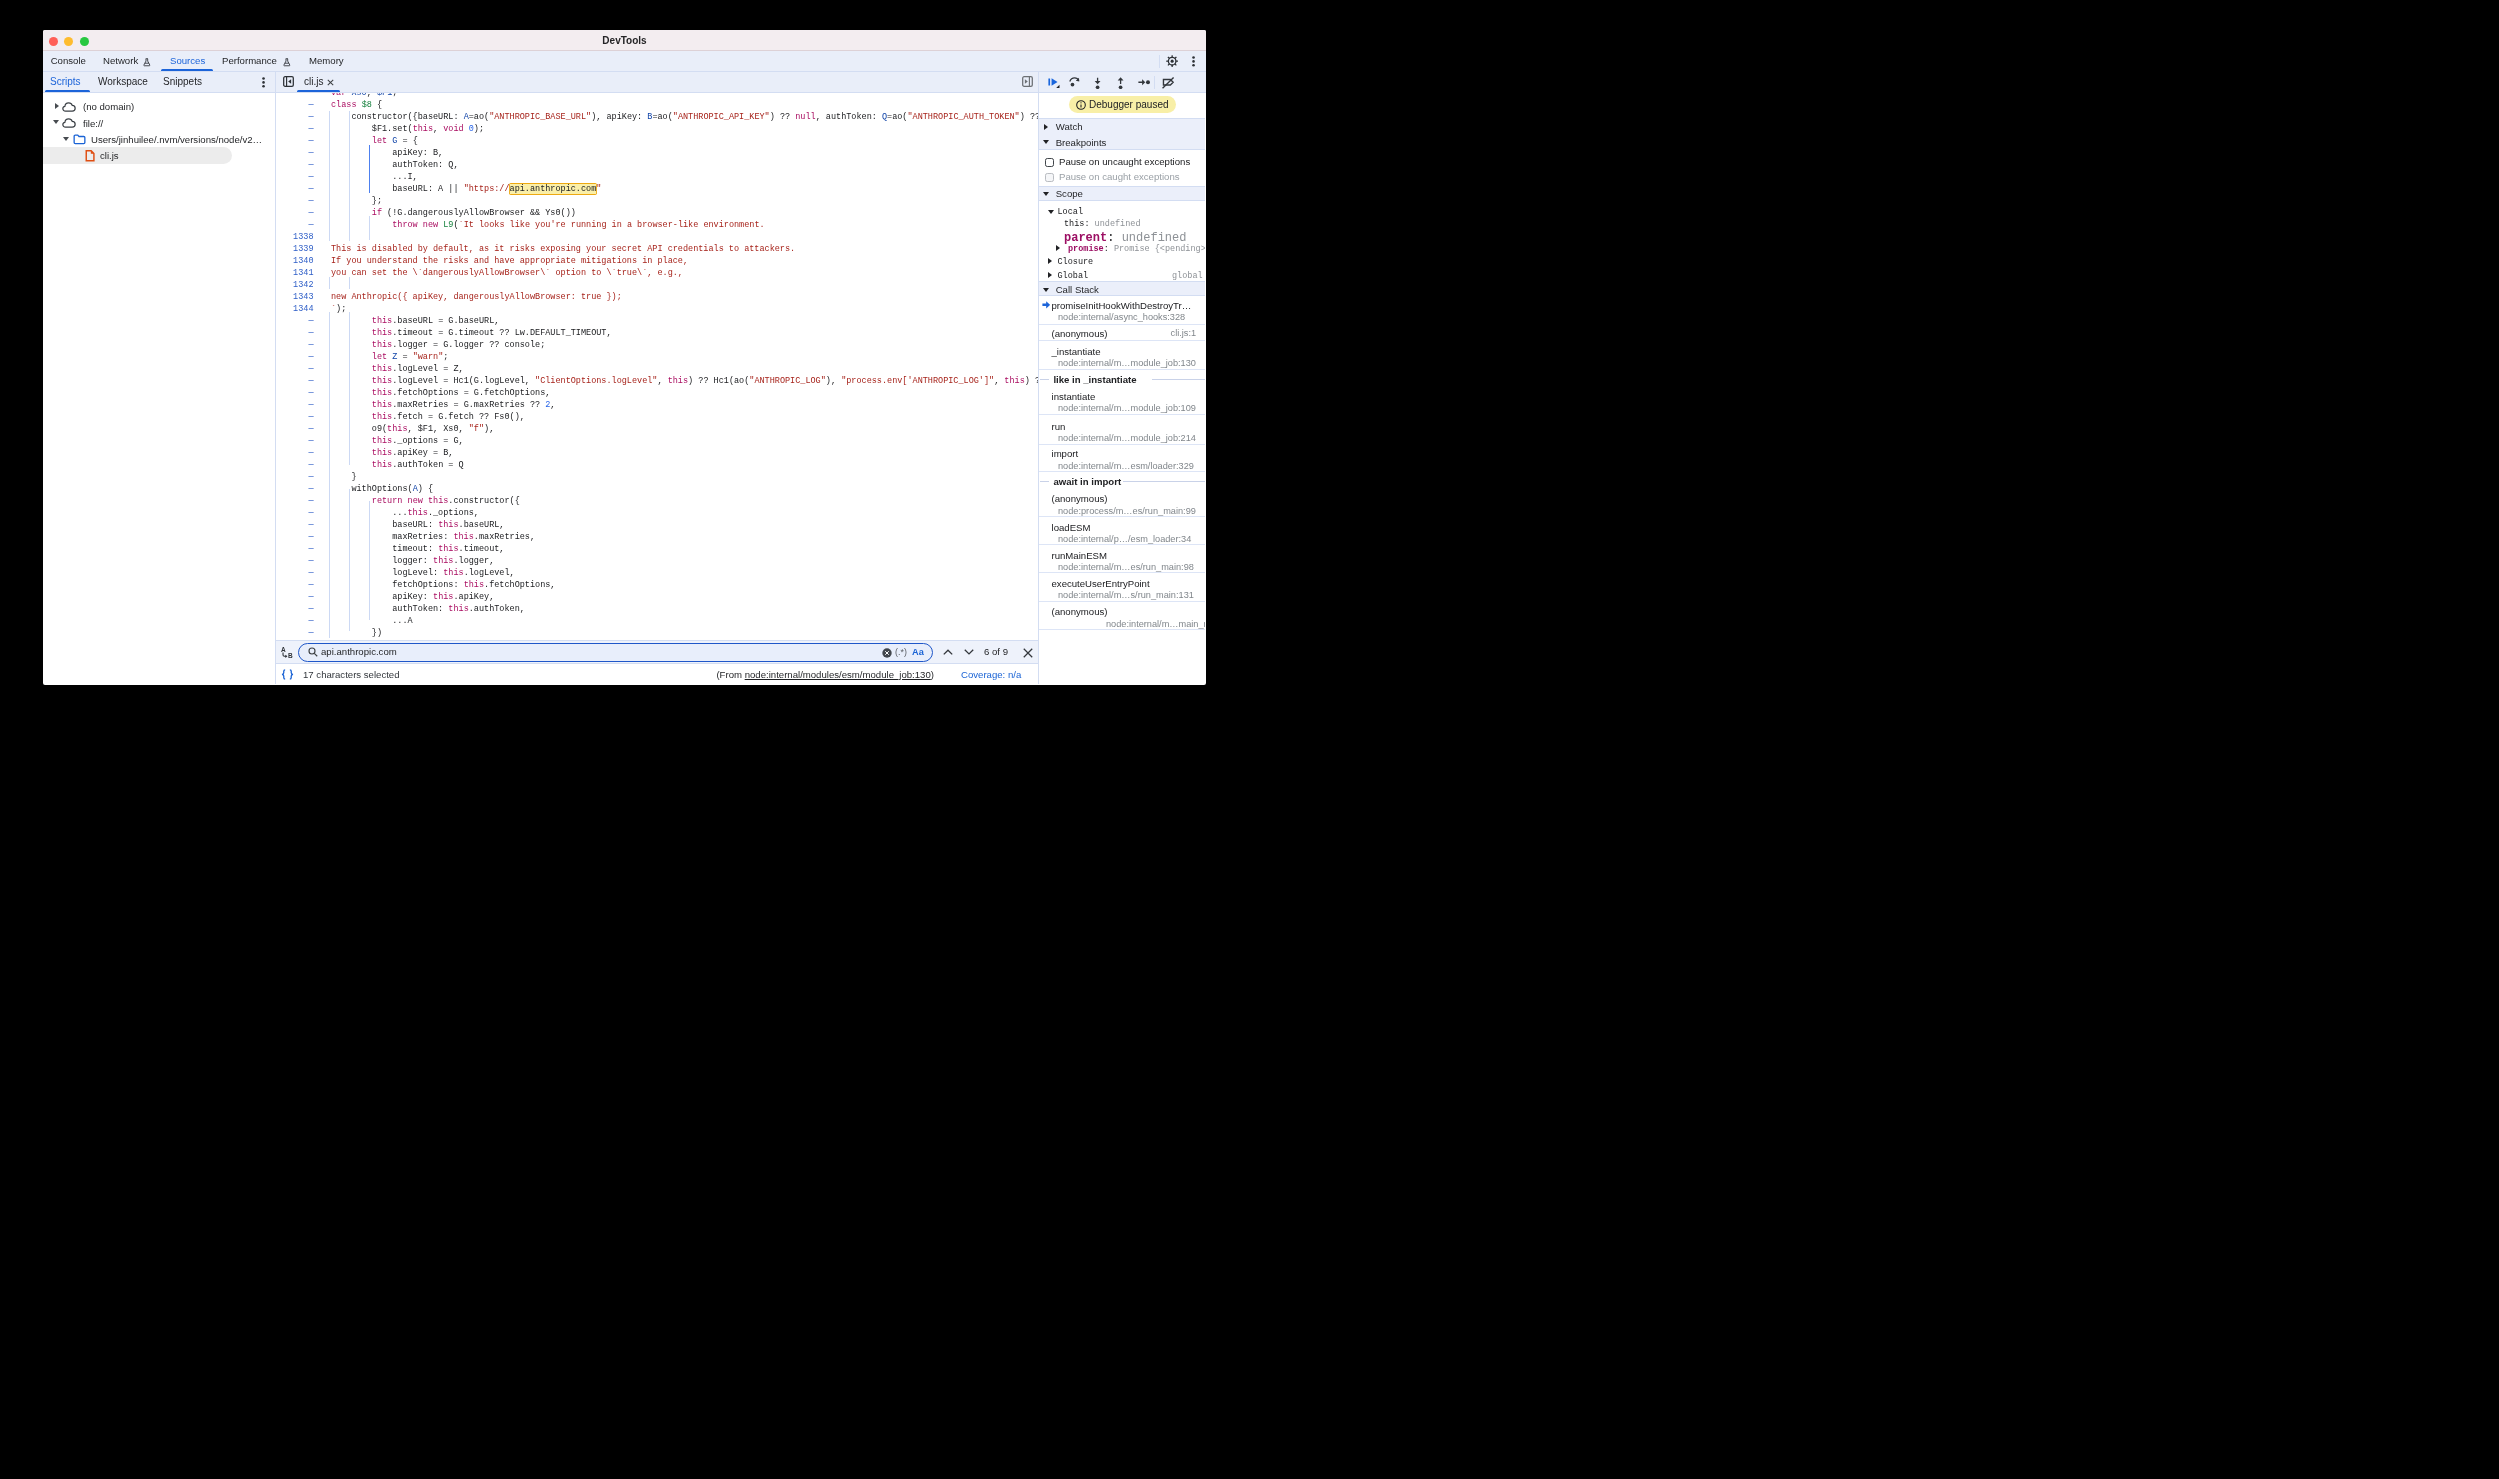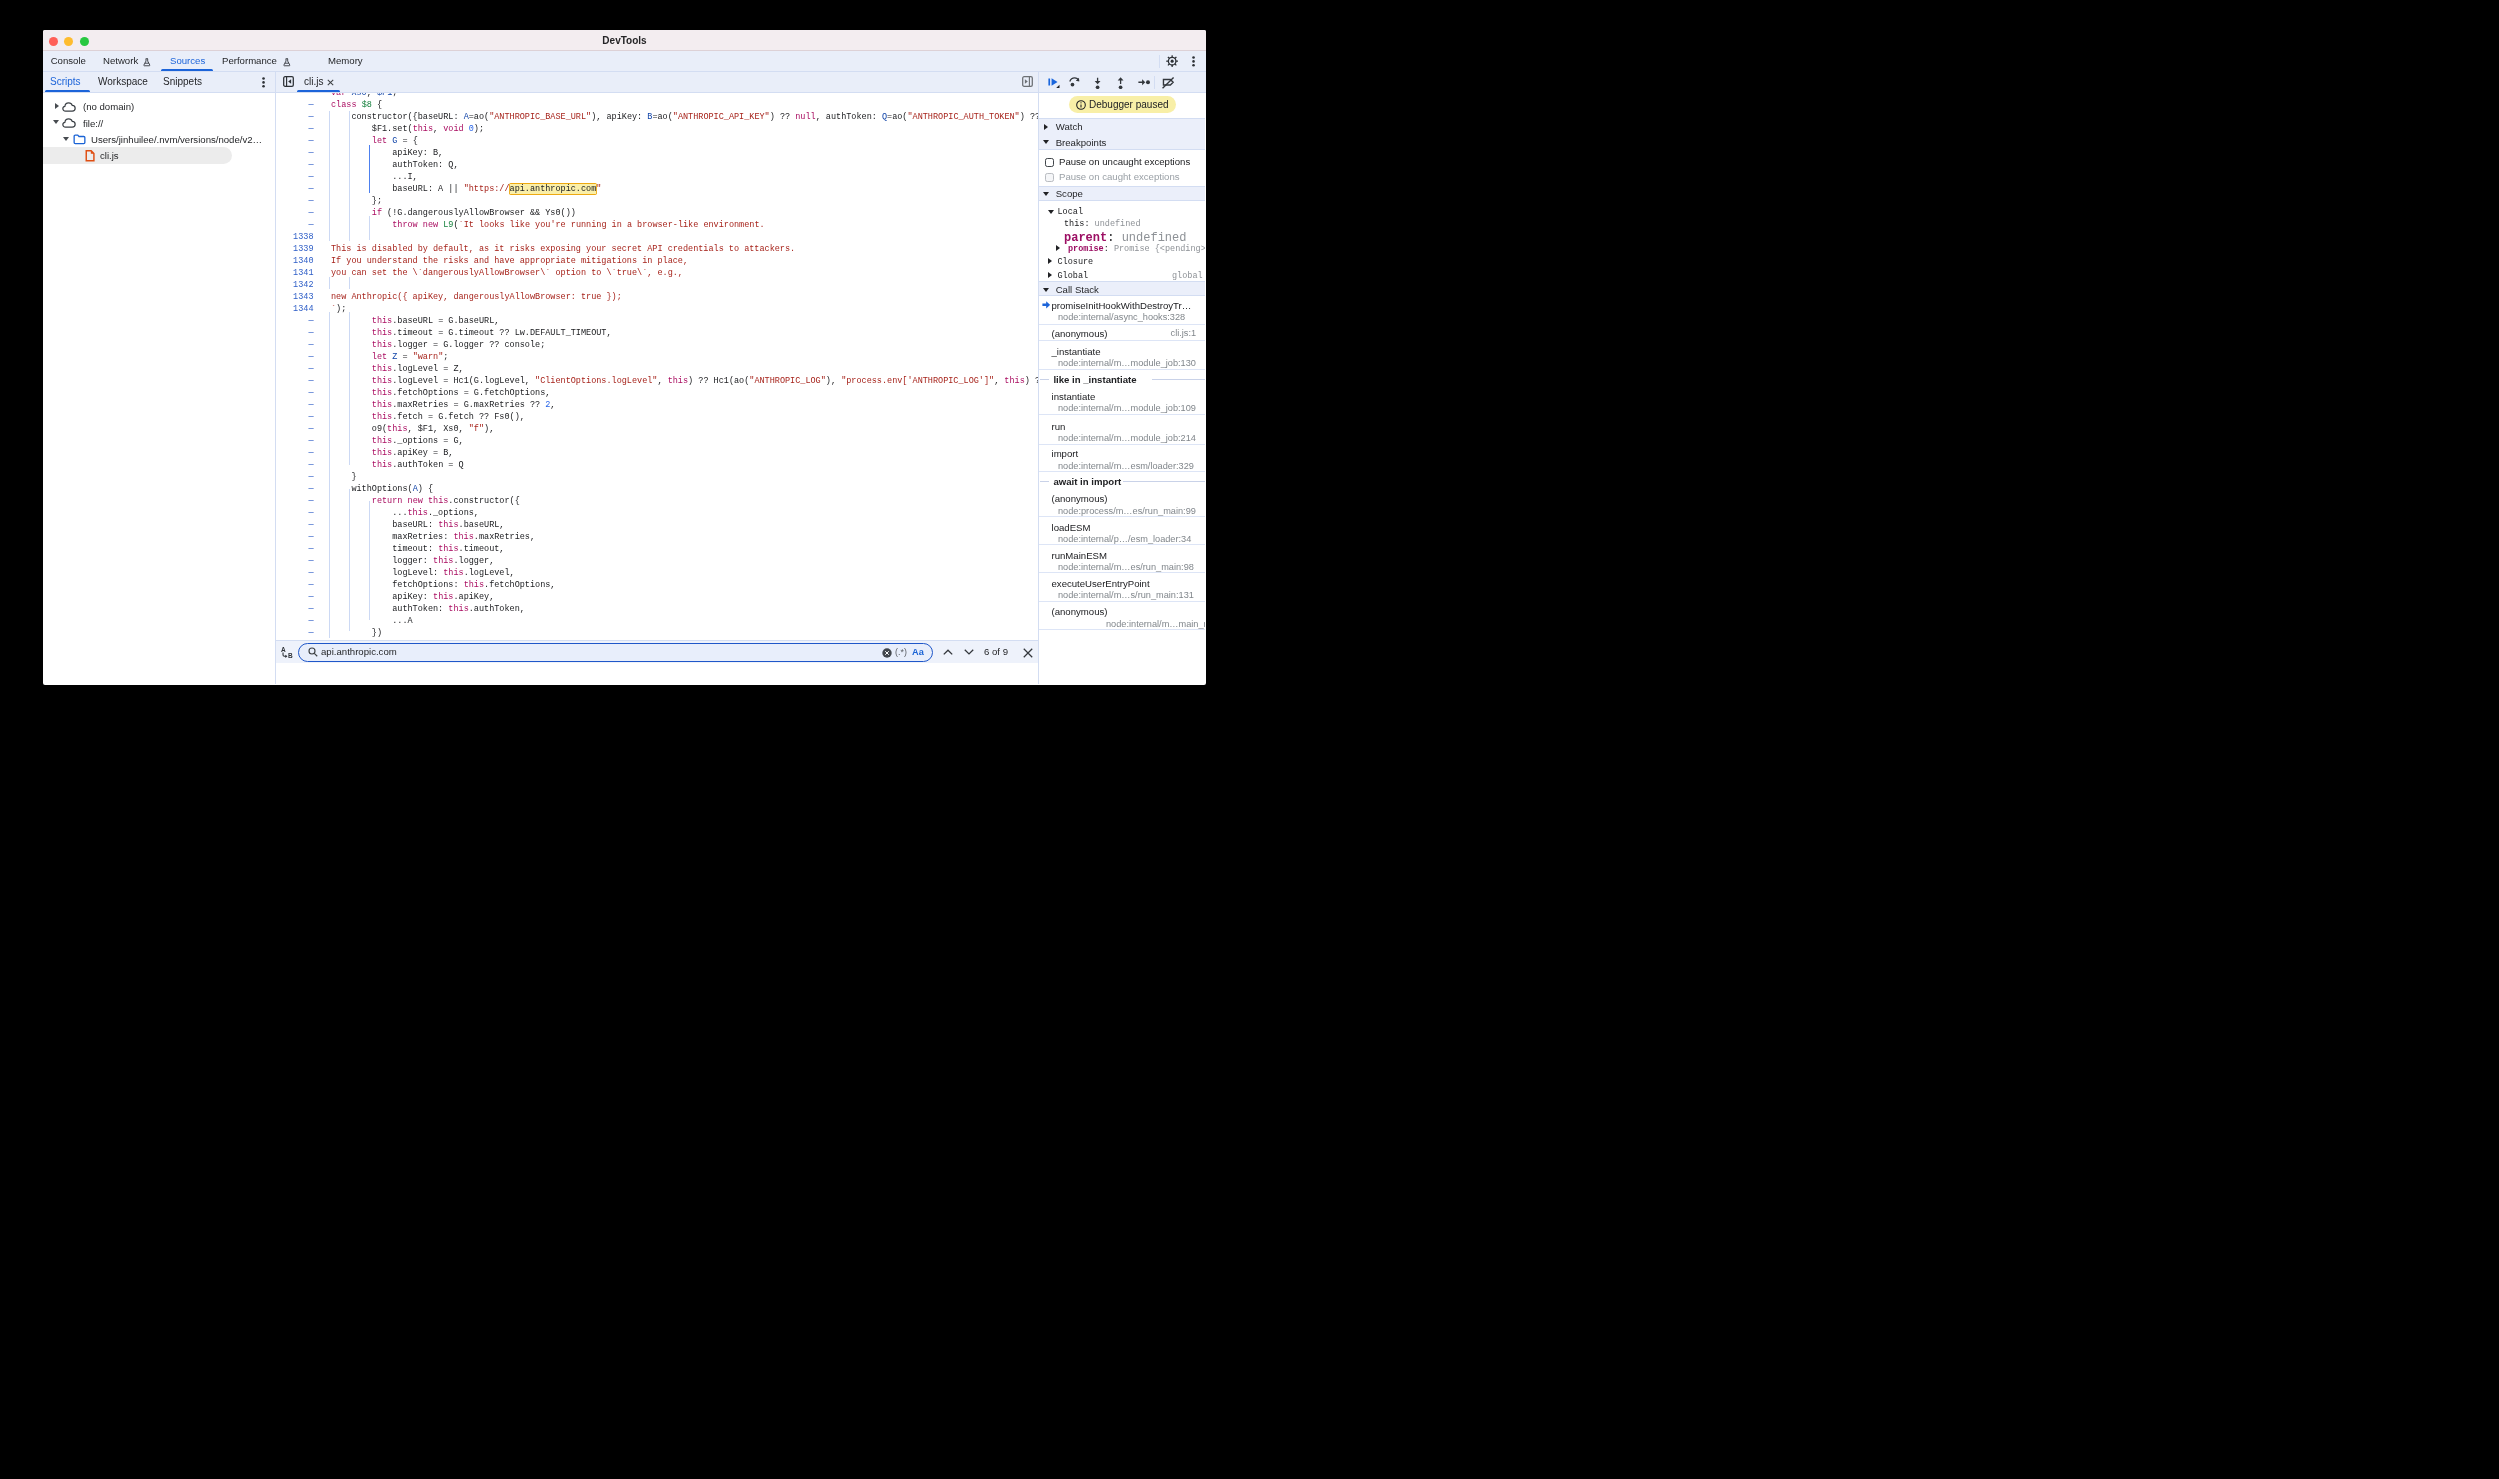--- a/index.html
+++ b/index.html
@@ -60,21 +60,21 @@
     <div class="tl" style="left:5.6px; background:#ff5f57;"></div>
     <div class="tl" style="left:21px; background:#febc2e;"></div>
     <div class="tl" style="left:37px; background:#28c840;"></div>
   </div>
 
   <div id="tabrow">
     <div class="ttab" style="left:7.7px;">Console</div>
     <div class="ttab" style="left:60px;">Network</div>
     <div class="ttab" style="left:127px;"><span class="blue">Sources</span></div>
     <div class="ttab" style="left:179px;">Performance</div>
-    <div class="ttab" style="left:285px;">Memory</div>
+    <div class="ttab" style="left:266px;">Memory</div>
     <div class="underl" style="left:118px; width:52px;"></div>
     <svg class="abs" style="left:100px; top:7px;" width="7.7" height="8.5" viewBox="0 0 12 13">
         <path d="M4.2 1 L7.8 1 M4.7 1.2 L4.7 4.6 L1.4 10.8 C1.1 11.4 1.5 12 2.1 12 L9.9 12 C10.5 12 10.9 11.4 10.6 10.8 L7.3 4.6 L7.3 1.2 M2.9 8 L9.1 8" fill="none" stroke="#33373c" stroke-width="1.4"></path>
       </svg>
     <svg class="abs" style="left:240px; top:7px;" width="7.7" height="8.5" viewBox="0 0 12 13">
         <path d="M4.2 1 L7.8 1 M4.7 1.2 L4.7 4.6 L1.4 10.8 C1.1 11.4 1.5 12 2.1 12 L9.9 12 C10.5 12 10.9 11.4 10.6 10.8 L7.3 4.6 L7.3 1.2 M2.9 8 L9.1 8" fill="none" stroke="#33373c" stroke-width="1.4"></path>
       </svg>
     <div class="vdiv" style="left:1116px; top:3.8px; height:13px;"></div>
     <svg class="abs" style="left:1123px; top:3.7px;" width="12.3" height="12.3" viewBox="0 0 16 16">
         <g fill="#2d3136">
@@ -318,20 +318,29 @@
     <svg class="abs" style="left:668px; top:8px;" width="10" height="6.2" viewBox="0 0 13 8">
         <path d="M1 7 L6.5 1.6 L12 7" fill="none" stroke="#33373c" stroke-width="1.7"></path>
       </svg>
     <svg class="abs" style="left:689px; top:8px;" width="10" height="6.2" viewBox="0 0 13 8">
         <path d="M1 1 L6.5 6.4 L12 1" fill="none" stroke="#33373c" stroke-width="1.7"></path>
       </svg>
     <div class="abs" style="left:709px; top:0; height:23px; line-height:22px; font-size:9.6px; color:#1f2023;">6 of 9</div>
     <svg class="abs" style="left:748px; top:6.5px;" width="10" height="10" viewBox="0 0 13 13">
         <path d="M1 1 L12 12 M12 1 L1 12" stroke="#33373c" stroke-width="1.6"></path>
       </svg>
+  </div>
+  <div id="statusbar">
+    <svg class="abs" style="left:6.2px; top:5.4px;" width="13" height="10.8" viewBox="0 0 17 14">
+        <path d="M5.4 1 C3.9 1 3.6 1.8 3.6 3 L3.6 4.8 C3.6 6 3.2 6.6 1.4 7 C3.2 7.4 3.6 8 3.6 9.2 L3.6 11 C3.6 12.2 3.9 13 5.4 13" fill="none" stroke="#1a63d5" stroke-width="1.7"></path>
+        <path d="M11.6 1 C13.1 1 13.4 1.8 13.4 3 L13.4 4.8 C13.4 6 13.8 6.6 15.6 7 C13.8 7.4 13.4 8 13.4 9.2 L13.4 11 C13.4 12.2 13.1 13 11.6 13" fill="none" stroke="#1a63d5" stroke-width="1.7"></path>
+      </svg>
+    <div class="abs" style="left:28px; top:0; height:21.5px; line-height:21px; font-size:9.6px; color:#33373c;">17 characters selected</div>
+    <div class="abs" style="right:105px; top:0; height:21.5px; line-height:21px; font-size:9.6px; color:#1f2023;">(From <span style="text-decoration:underline;">node:internal/modules/esm/module_job:130</span>)</div>
+    <div class="abs" style="left:686px; top:0; height:21.5px; line-height:21px; font-size:9.6px; color:#1a63d5;">Coverage: n/a</div>
   </div>
 
   <div id="rpanel">
 
     <div class="abs" style="left:31px; top:24px; width:107px; height:17px; background:#f8efa7; border-radius:8.6px;"></div>
     <svg class="abs" style="left:38px; top:28px;" width="10" height="10" viewBox="0 0 13 13">
         <circle cx="6.5" cy="6.5" r="5.6" fill="none" stroke="#202124" stroke-width="1.4"></circle>
         <line x1="6.5" y1="5.8" x2="6.5" y2="9.6" stroke="#202124" stroke-width="1.4"></line>
         <circle cx="6.5" cy="3.7" r="0.9" fill="#202124"></circle>
       </svg>

